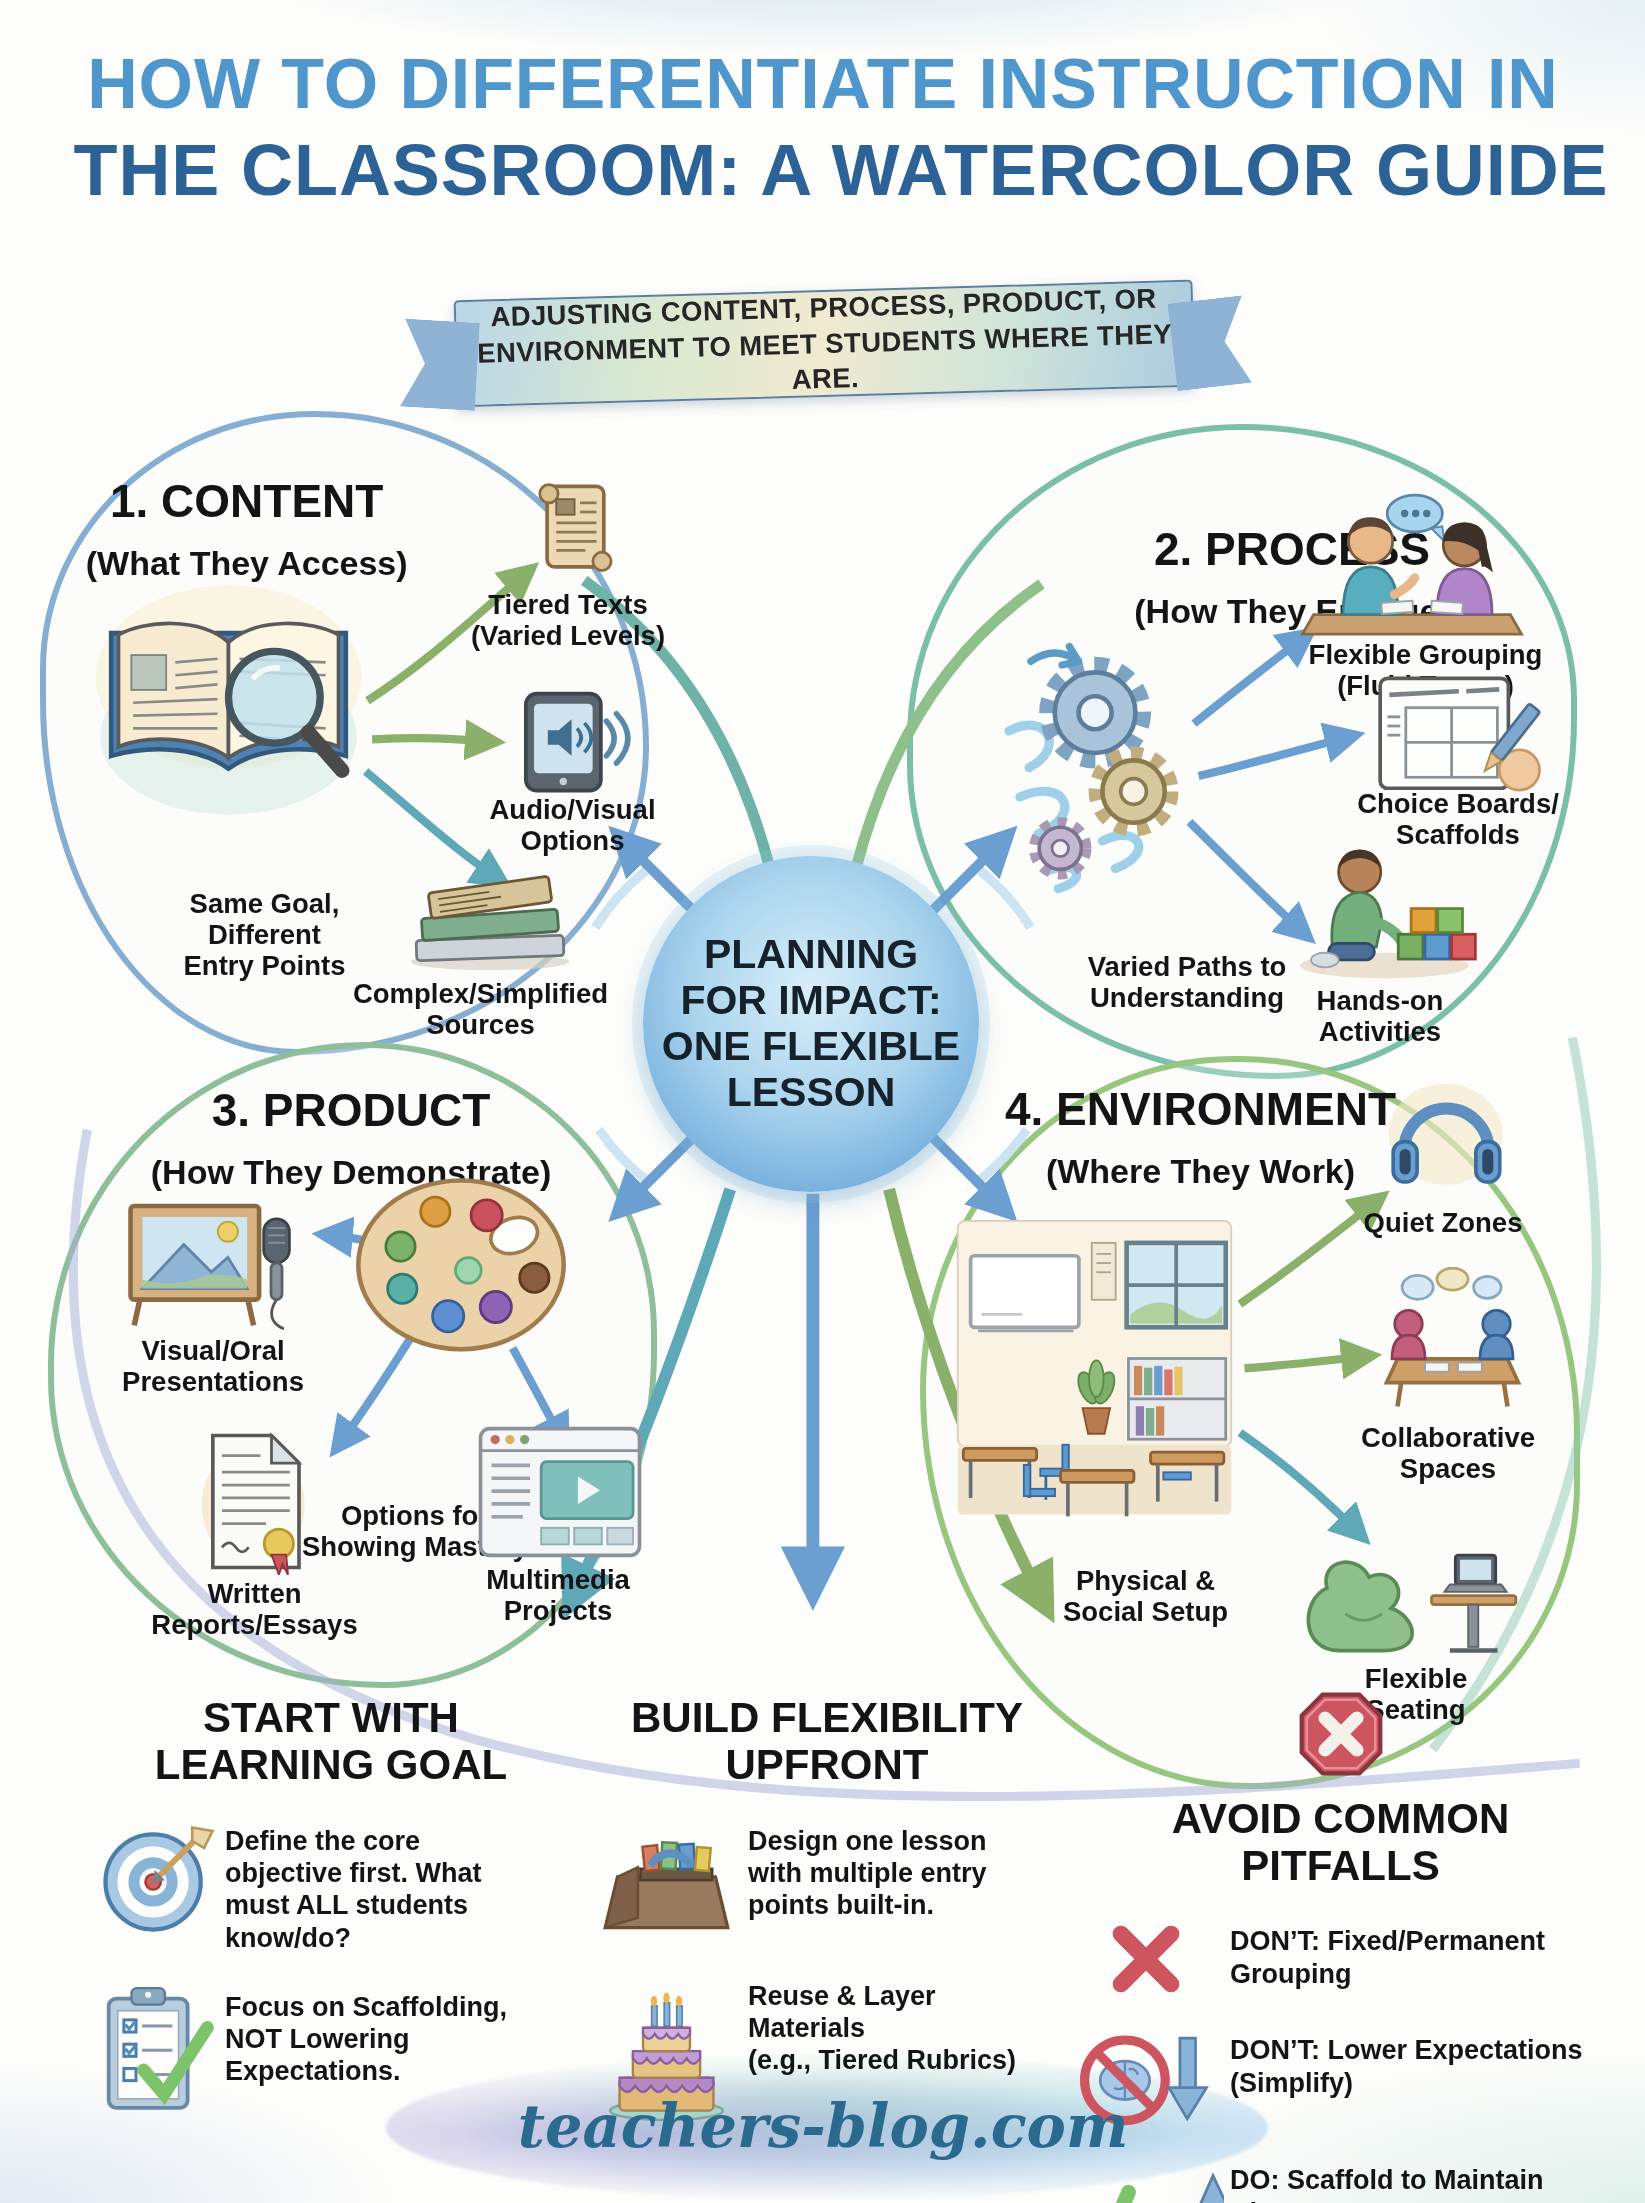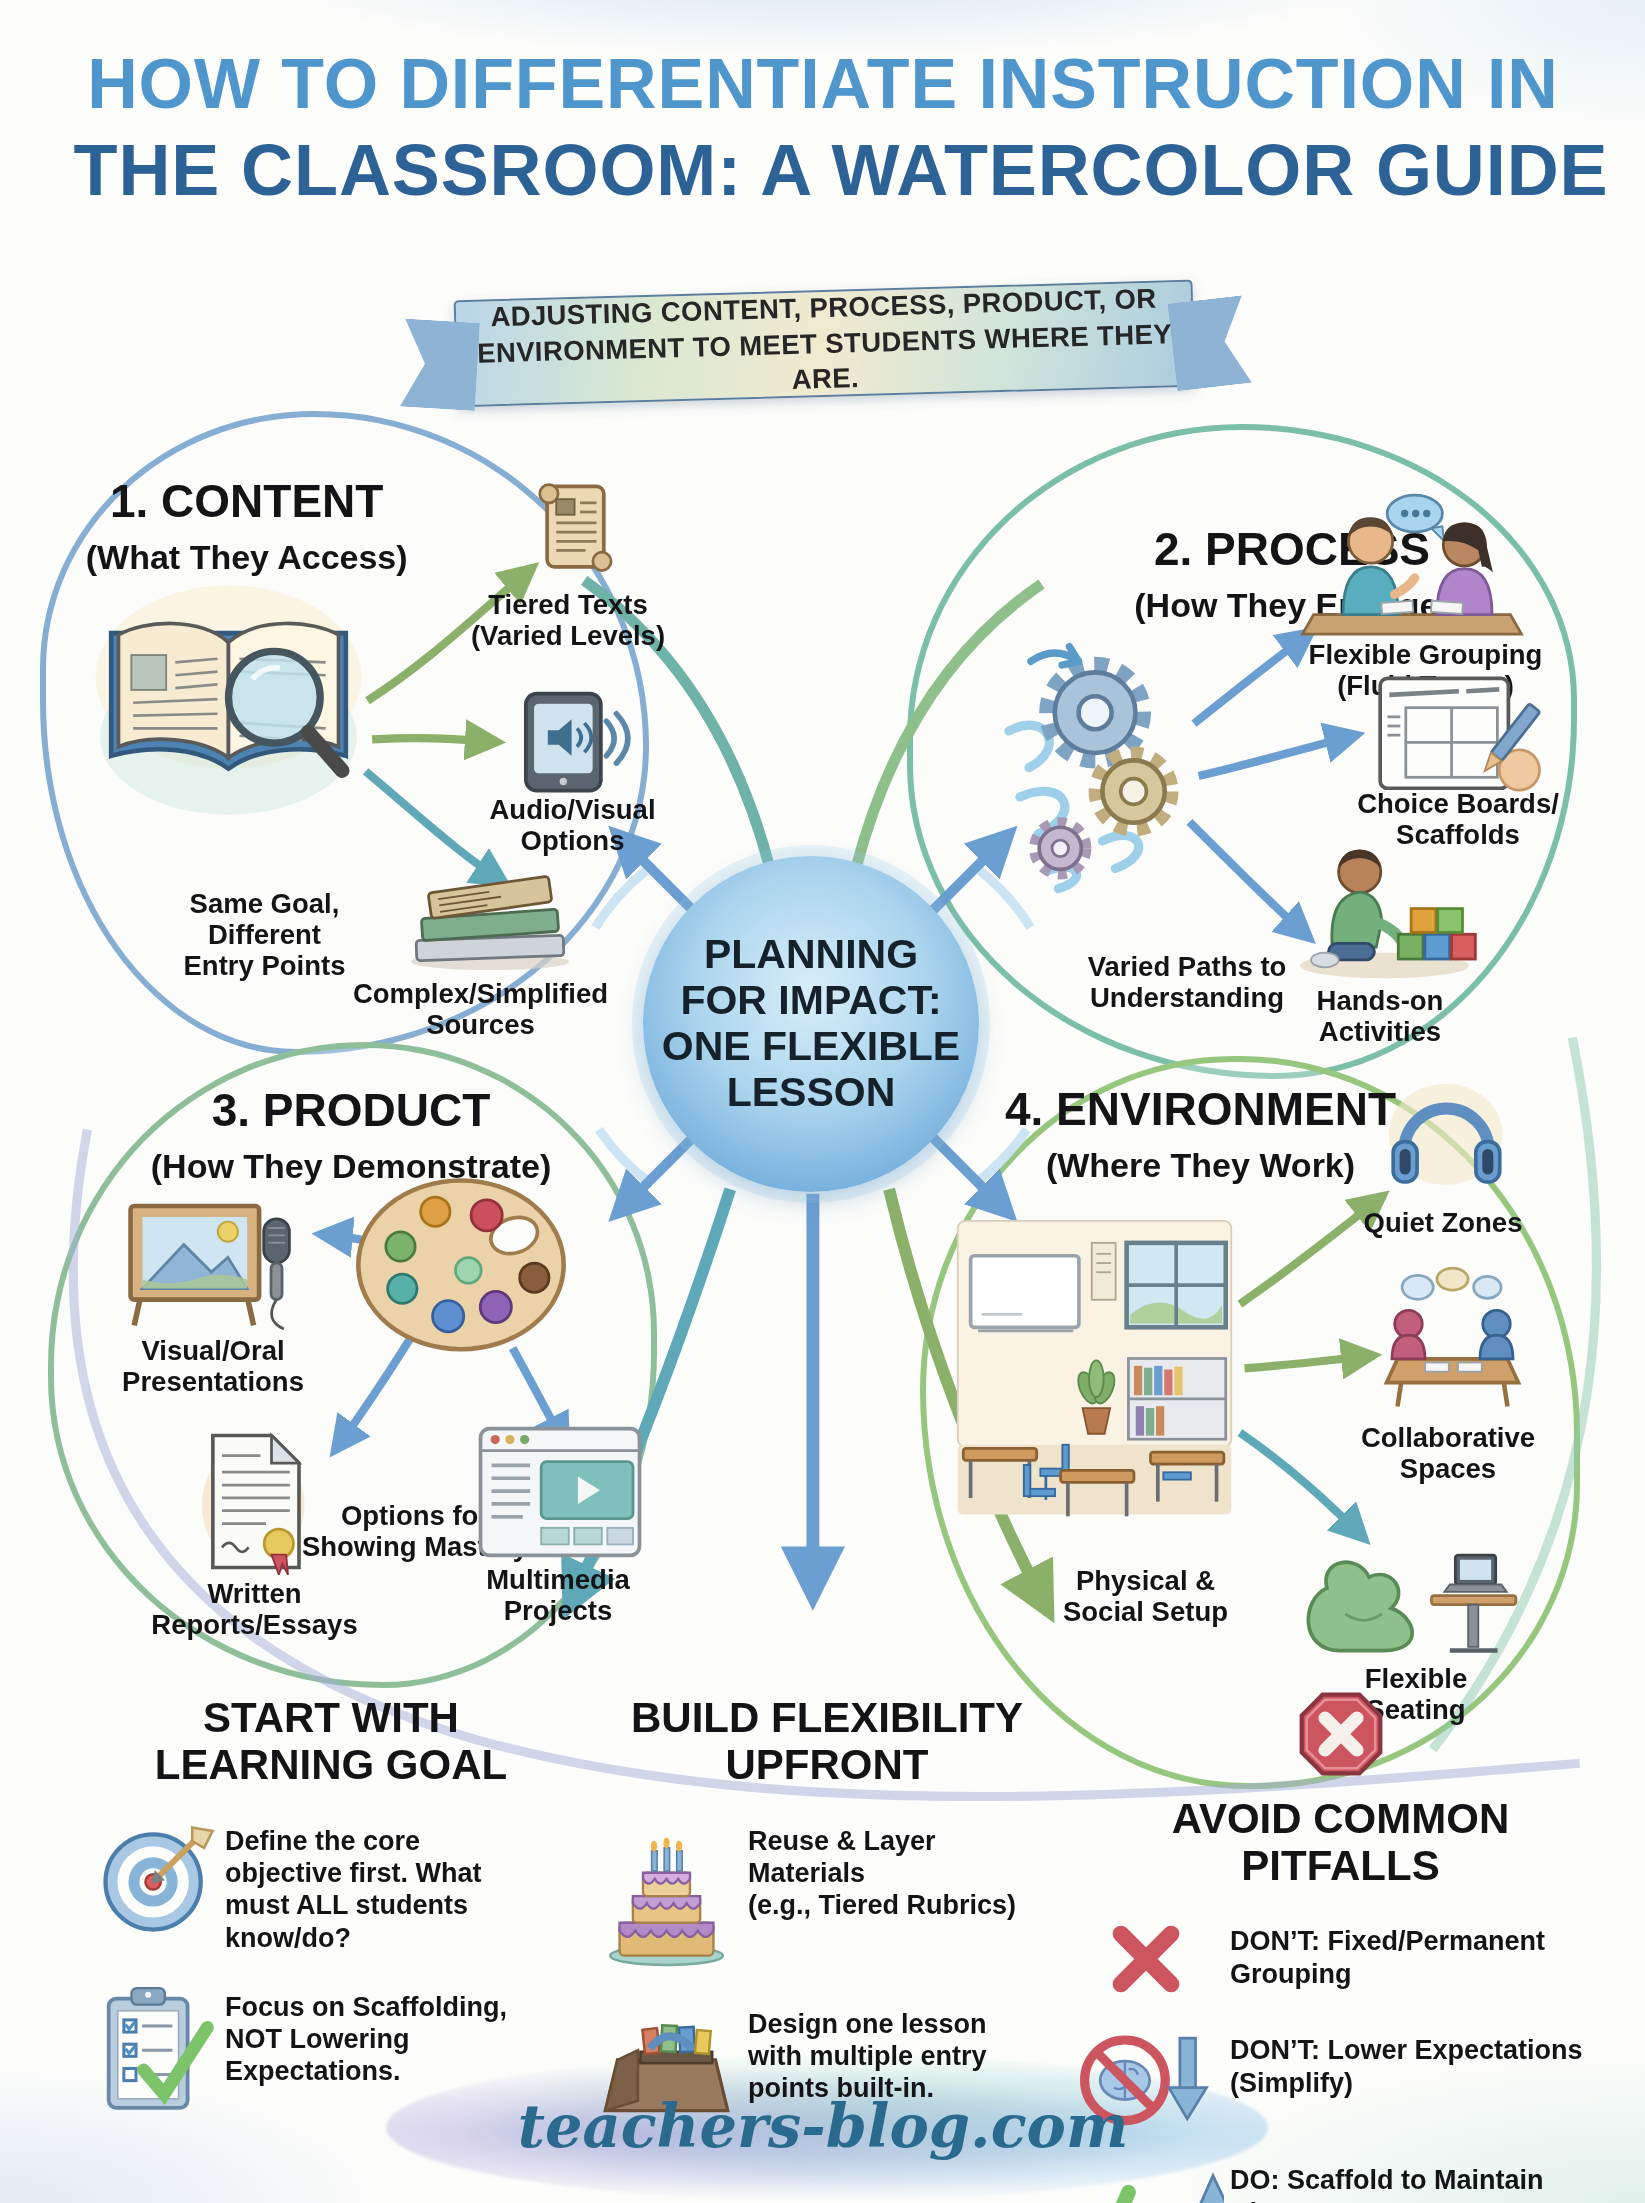--- a/index.html
+++ b/index.html
@@ -35,21 +35,21 @@
   .bq1{left:40px;top:411px;width:597px;height:632px;border-color:#86aed2;border-radius:45% 55% 58% 42% / 40% 52% 48% 55%;}
   .bq2{left:907px;top:424px;width:658px;height:643px;border-color:#7cbfa9;border-radius:50% 50% 45% 55% / 48% 42% 55% 48%;}
   .bq3{left:48px;top:1042px;width:597px;height:634px;border-color:#8fbf9a;border-radius:52% 48% 45% 55% / 50% 45% 52% 48%;}
   .bq4{left:920px;top:1056px;width:648px;height:721px;border-color:#97c77f;border-radius:48% 52% 50% 50% / 46% 52% 42% 55%;}
 
   .arrow-layer{position:absolute;left:0;top:0;z-index:2;pointer-events:none;}
 
   .qc{position:absolute;z-index:3;}
   .q-head{position:absolute;text-align:center;line-height:1.08;}
   .q-head .t{font-size:46px;font-weight:800;}
-  .q-head .s{font-size:34px;font-weight:700;margin-top:12px;}
+  .q-head .s{font-size:34px;font-weight:700;margin-top:18px;}
   .lbl{position:absolute;font-weight:700;font-size:27.5px;text-align:center;white-space:pre-line;line-height:1.12;}
   .ic{position:absolute;}
 
   .center-circle{
     position:absolute;left:643px;top:856px;width:336px;height:336px;border-radius:50%;z-index:3;
     background:radial-gradient(circle at 50% 40%,#d9eef9 0%,#aad4ed 45%,#77b0de 78%,#5f9bd0 100%);
     box-shadow:0 0 0 11px rgba(150,200,230,.22), 0 9.2px 24px rgba(90,140,180,.35);
     display:flex;align-items:center;justify-content:center;text-align:center;
   }
   .center-text{font-size:41px;font-weight:800;color:#16222b;line-height:1.12;white-space:pre-line;}
@@ -553,20 +553,39 @@
 NOT Lowering
 Expectations.</div>
     </div>
   </div>
 
   <div class="b-sec" id="b2">
     <div class="b-title">BUILD FLEXIBILITY
 UPFRONT</div>
     <div class="b-row">
       <div class="b-icons">
+        <svg width="147" height="124" viewBox="0 0 180 150">
+          <polygon points="30,70 150,70 165,132 15,132" fill="#9a7a5e" stroke="#6a4e34" stroke-width="4"></polygon>
+          <polygon points="30,70 55,58 55,120 15,132" fill="#7e6048" stroke="#6a4e34" stroke-width="3"></polygon>
+          <rect x="58" y="60" width="88" height="14" fill="#6a5844" stroke="#4e3c2c" stroke-width="3"></rect>
+          <g stroke-width="3">
+            <rect x="62" y="32" width="18" height="30" fill="#d87f5f" stroke="#a05038" transform="rotate(-6 71 47)"></rect>
+            <rect x="84" y="28" width="18" height="32" fill="#8fbf8a" stroke="#558a50" transform="rotate(3 93 44)"></rect>
+            <rect x="106" y="30" width="18" height="30" fill="#6a9ed1" stroke="#3c6e9c" transform="rotate(-3 115 45)"></rect>
+            <rect x="126" y="34" width="17" height="28" fill="#e8c95e" stroke="#b09328" transform="rotate(5 134 48)"></rect>
+          </g>
+          <path d="M70 56 q22 -30 52 0" stroke="#5e8fc0" stroke-width="10" fill="none"></path>
+        </svg>
+      </div>
+      <div class="b-text">Design one lesson
+with multiple entry
+points built-in.</div>
+    </div>
+    <div class="b-row">
+      <div class="b-icons">
         <svg width="133" height="152" viewBox="0 0 170 185">
           <ellipse cx="85" cy="170" rx="72" ry="12" fill="#a8d4cc" stroke="#78a89e" stroke-width="3"></ellipse>
           <rect x="25" y="128" width="120" height="42" rx="6" fill="#e0ba76" stroke="#a8804c" stroke-width="3"></rect>
           <path d="M25 128 h120 v10 q-10 16 -20 0 q-10 16 -20 0 q-10 16 -20 0 q-10 16 -20 0 q-10 16 -20 0 q-10 16 -20 0 Z" fill="#b389c6" stroke="#8a5fa0" stroke-width="3"></path>
           <rect x="42" y="94" width="86" height="34" rx="5" fill="#e6c484" stroke="#a8804c" stroke-width="3"></rect>
           <path d="M42 94 h86 v9 q-9 14 -17 0 q-9 14 -17 0 q-9 14 -17 0 q-9 14 -17 0 q-9 14 -18 0 Z" fill="#c39cd4" stroke="#8a5fa0" stroke-width="3"></path>
           <rect x="55" y="64" width="60" height="30" rx="5" fill="#ecd29a" stroke="#a8804c" stroke-width="3"></rect>
           <path d="M55 64 h60 v8 q-8 12 -15 0 q-8 12 -15 0 q-8 12 -15 0 q-8 12 -15 0 Z" fill="#d4aede" stroke="#8a5fa0" stroke-width="3"></path>
           <g>
             <rect x="66" y="36" width="7" height="26" fill="#88b4d8" stroke="#5880a8" stroke-width="2"></rect>
@@ -574,39 +593,20 @@
             <rect x="98" y="36" width="7" height="26" fill="#88b4d8" stroke="#5880a8" stroke-width="2"></rect>
             <ellipse cx="69" cy="30" rx="4" ry="7" fill="#f0b44c"></ellipse>
               <ellipse cx="85" cy="26" rx="4" ry="7" fill="#f0b44c"></ellipse>
               <ellipse cx="101" cy="30" rx="4" ry="7" fill="#f0b44c"></ellipse>
           </g>
         </svg>
       </div>
       <div class="b-text">Reuse &amp; Layer
 Materials
 (e.g., Tiered Rubrics)</div>
-    </div>
-    <div class="b-row">
-      <div class="b-icons">
-        <svg width="147" height="124" viewBox="0 0 180 150">
-          <polygon points="30,70 150,70 165,132 15,132" fill="#9a7a5e" stroke="#6a4e34" stroke-width="4"></polygon>
-          <polygon points="30,70 55,58 55,120 15,132" fill="#7e6048" stroke="#6a4e34" stroke-width="3"></polygon>
-          <rect x="58" y="60" width="88" height="14" fill="#6a5844" stroke="#4e3c2c" stroke-width="3"></rect>
-          <g stroke-width="3">
-            <rect x="62" y="32" width="18" height="30" fill="#d87f5f" stroke="#a05038" transform="rotate(-6 71 47)"></rect>
-            <rect x="84" y="28" width="18" height="32" fill="#8fbf8a" stroke="#558a50" transform="rotate(3 93 44)"></rect>
-            <rect x="106" y="30" width="18" height="30" fill="#6a9ed1" stroke="#3c6e9c" transform="rotate(-3 115 45)"></rect>
-            <rect x="126" y="34" width="17" height="28" fill="#e8c95e" stroke="#b09328" transform="rotate(5 134 48)"></rect>
-          </g>
-          <path d="M70 56 q22 -30 52 0" stroke="#5e8fc0" stroke-width="10" fill="none"></path>
-        </svg>
-      </div>
-      <div class="b-text">Design one lesson
-with multiple entry
-points built-in.</div>
     </div>
   </div>
 
   <div class="b-sec" id="b3">
     <div class="b-title-row">
       <svg width="92" height="92" viewBox="0 0 110 110">
         <polygon points="33,8 77,8 102,33 102,77 77,102 33,102 8,77 8,33" fill="#cc5560" stroke="#8a3540" stroke-width="5"></polygon>
         <polygon points="36,14 74,14 96,36 96,74 74,96 36,96 14,74 14,36" fill="none" stroke="#e89098" stroke-width="3"></polygon>
         <line x1="36" y1="36" x2="74" y2="74" stroke="#f6f0ea" stroke-width="16" stroke-linecap="round"></line>
         <line x1="74" y1="36" x2="36" y2="74" stroke="#f6f0ea" stroke-width="16" stroke-linecap="round"></line>

